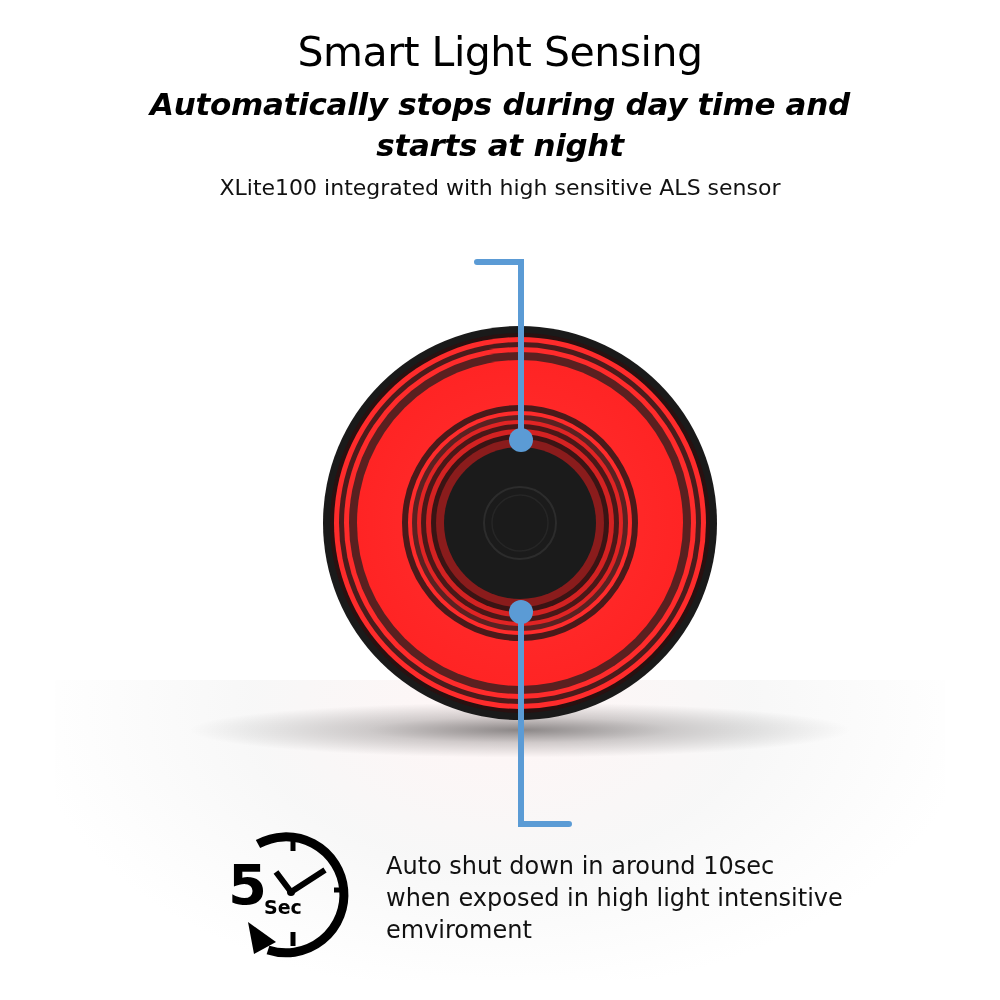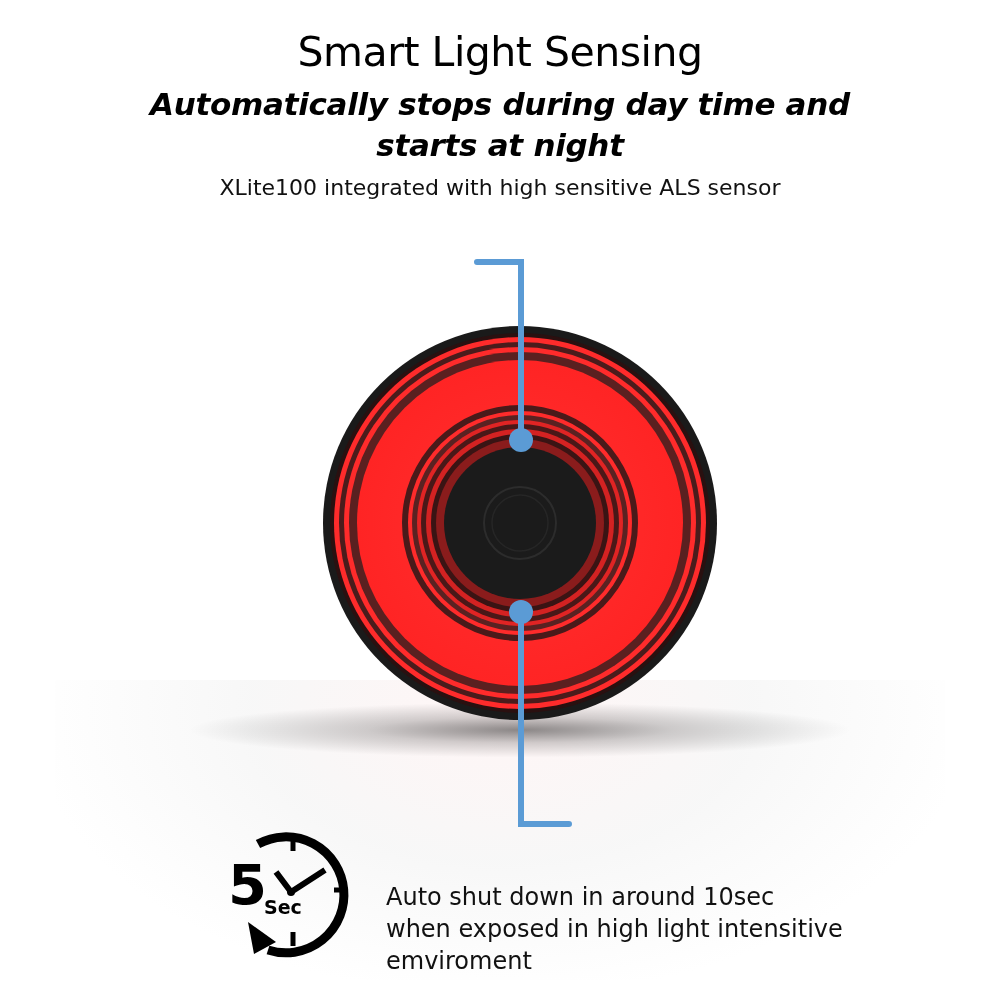--- a/index.html
+++ b/index.html
@@ -1,20 +1,20 @@
 <!DOCTYPE html>
 <html><head>
 <meta charset="utf-8">
 <style>
   html, body { margin: 0; padding: 0; background: #ffffff; }
   body { width: 1000px; height: 1000px; position: relative; overflow: hidden; font-family: "DejaVu Sans", sans-serif; color: #000; }
   .title { position: absolute; left: 0; width: 1000px; top: 22px; text-align: center; font-weight: normal; font-size: 41px; letter-spacing: -0.5px; line-height: 60px; }
   .subtitle { position: absolute; left: 120px; width: 760px; top: 84px; text-align: center; font-weight: bold; font-size: 31px; line-height: 41px; letter-spacing: -0.3px; font-style: italic; }
   .caption-top { position: absolute; left: 200px; width: 600px; top: 172px; text-align: center; font-size: 22px; line-height: 31px; color: #111; }
-  .caption-bottom { position: absolute; left: 386px; width: 460px; top: 881px; font-size: 24px; line-height: 32px; color: #111; }
+  .caption-bottom { position: absolute; left: 386px; width: 460px; top: 850px; font-size: 24px; line-height: 32px; color: #111; }
   .shadow { position: absolute; left: 160px; top: 700px; width: 720px; height: 60px; border-radius: 50%; background: radial-gradient(ellipse at center, rgba(0,0,0,0.45) 0%, rgba(0,0,0,0.18) 30%, rgba(0,0,0,0) 65%); }
   .floor { position: absolute; left: 55px; top: 680px; width: 890px; height: 300px; background: radial-gradient(ellipse at 50% 10%, rgba(255,90,90,0.06) 0%, rgba(240,240,240,0.5) 40%, rgba(255,255,255,0) 75%); }
   .lamp { position: absolute; left: 0; top: 0; }
   .clock { position: absolute; left: 228px; top: 822px; }
   .callouts { position: absolute; left: 0; top: 0; pointer-events: none; }
 </style>
 </head>
 <body>
 
 <div class="floor"></div>

